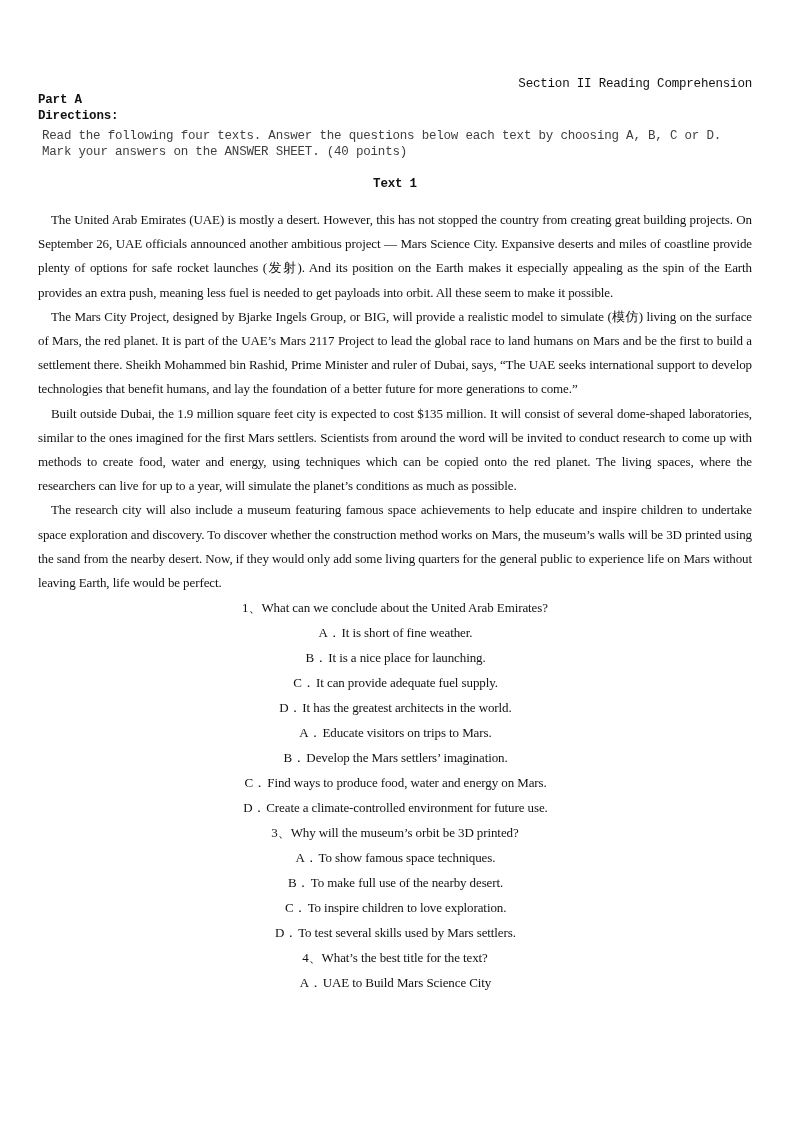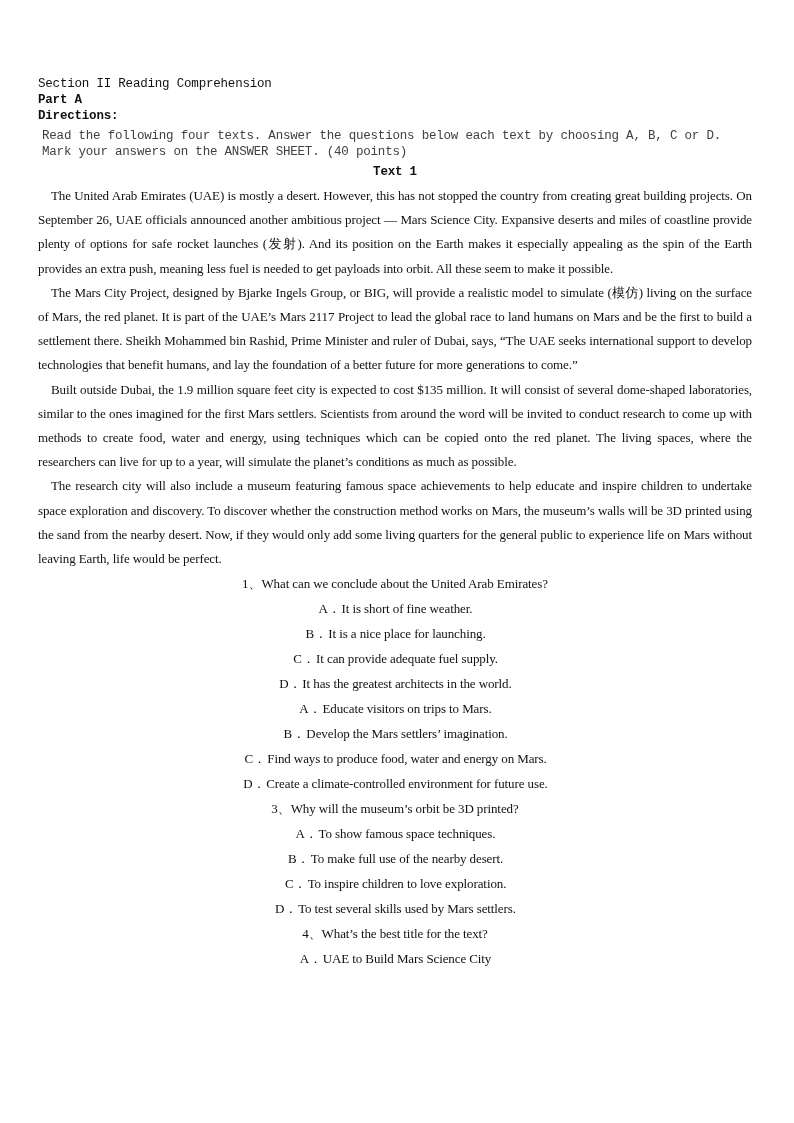--- a/index.html
+++ b/index.html
@@ -20,37 +20,37 @@
     top: 76px;
     width: 714px;
   }
   .mono {
     font-family: "Liberation Mono", "DejaVu Sans Mono", monospace;
     font-size: 12.5px;
     line-height: 16px;
     letter-spacing: -0.2px;
   }
   .section-title {
-    text-align: left;
+    text-align: right;
     color: #111;
     margin: 0;
     padding-left: 0;
   }
   .part-label, .directions-label {
     margin: 0;
     color: #111;
     font-weight: bold;
   }
   .instructions {
     margin: 4px;
     color: #404040;
   }
   .text-title {
     text-align: center;
-    margin: 4px;
+    margin: 16px;
     font-weight: bold;
     color: #111;
   }
   .body-text {
     font-family: "Liberation Serif", "DejaVu Serif", serif;
     font-size: 13px;
     line-height: 24.2px;
     color: #111;
     letter-spacing: -0.1px;
   }

